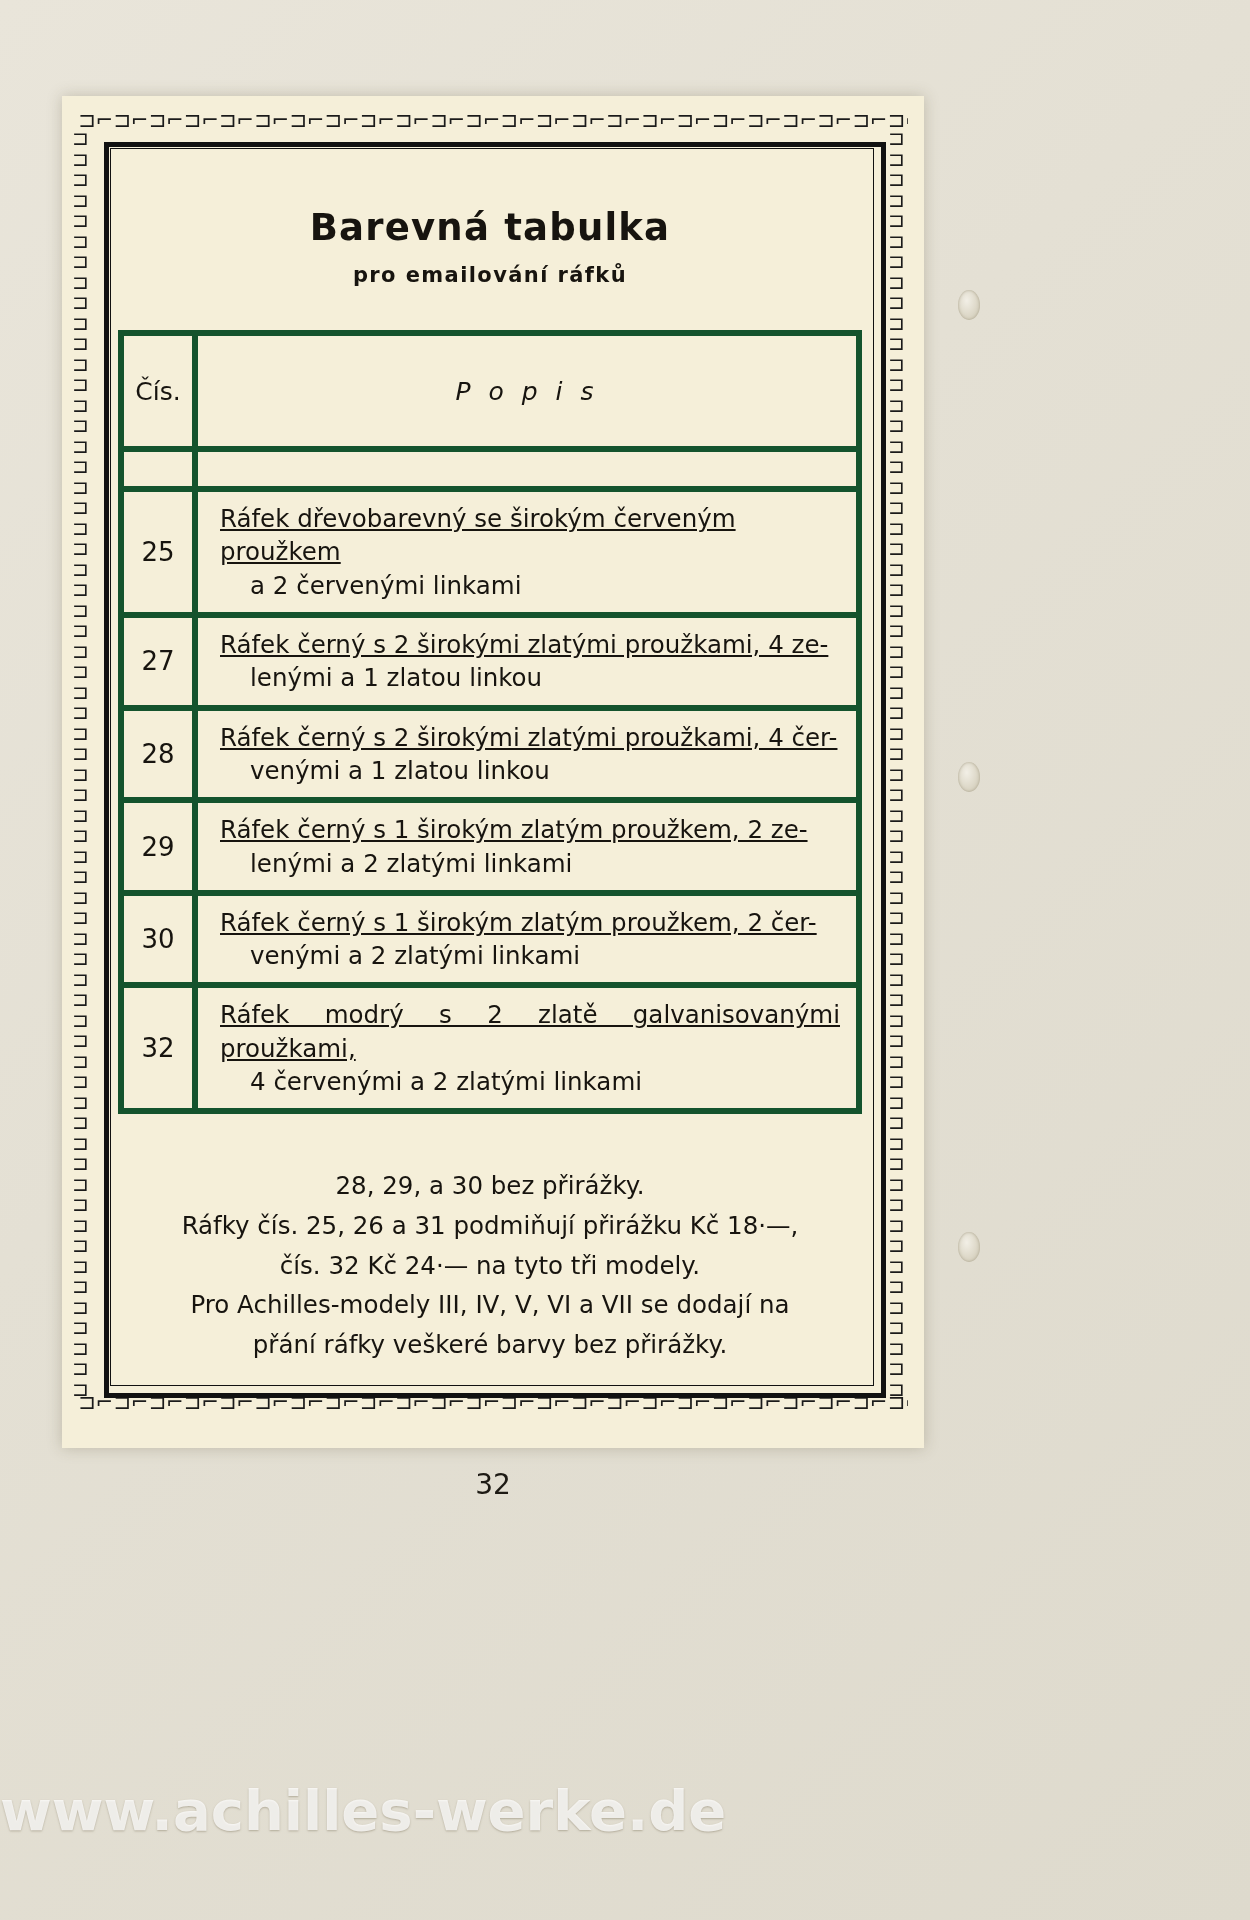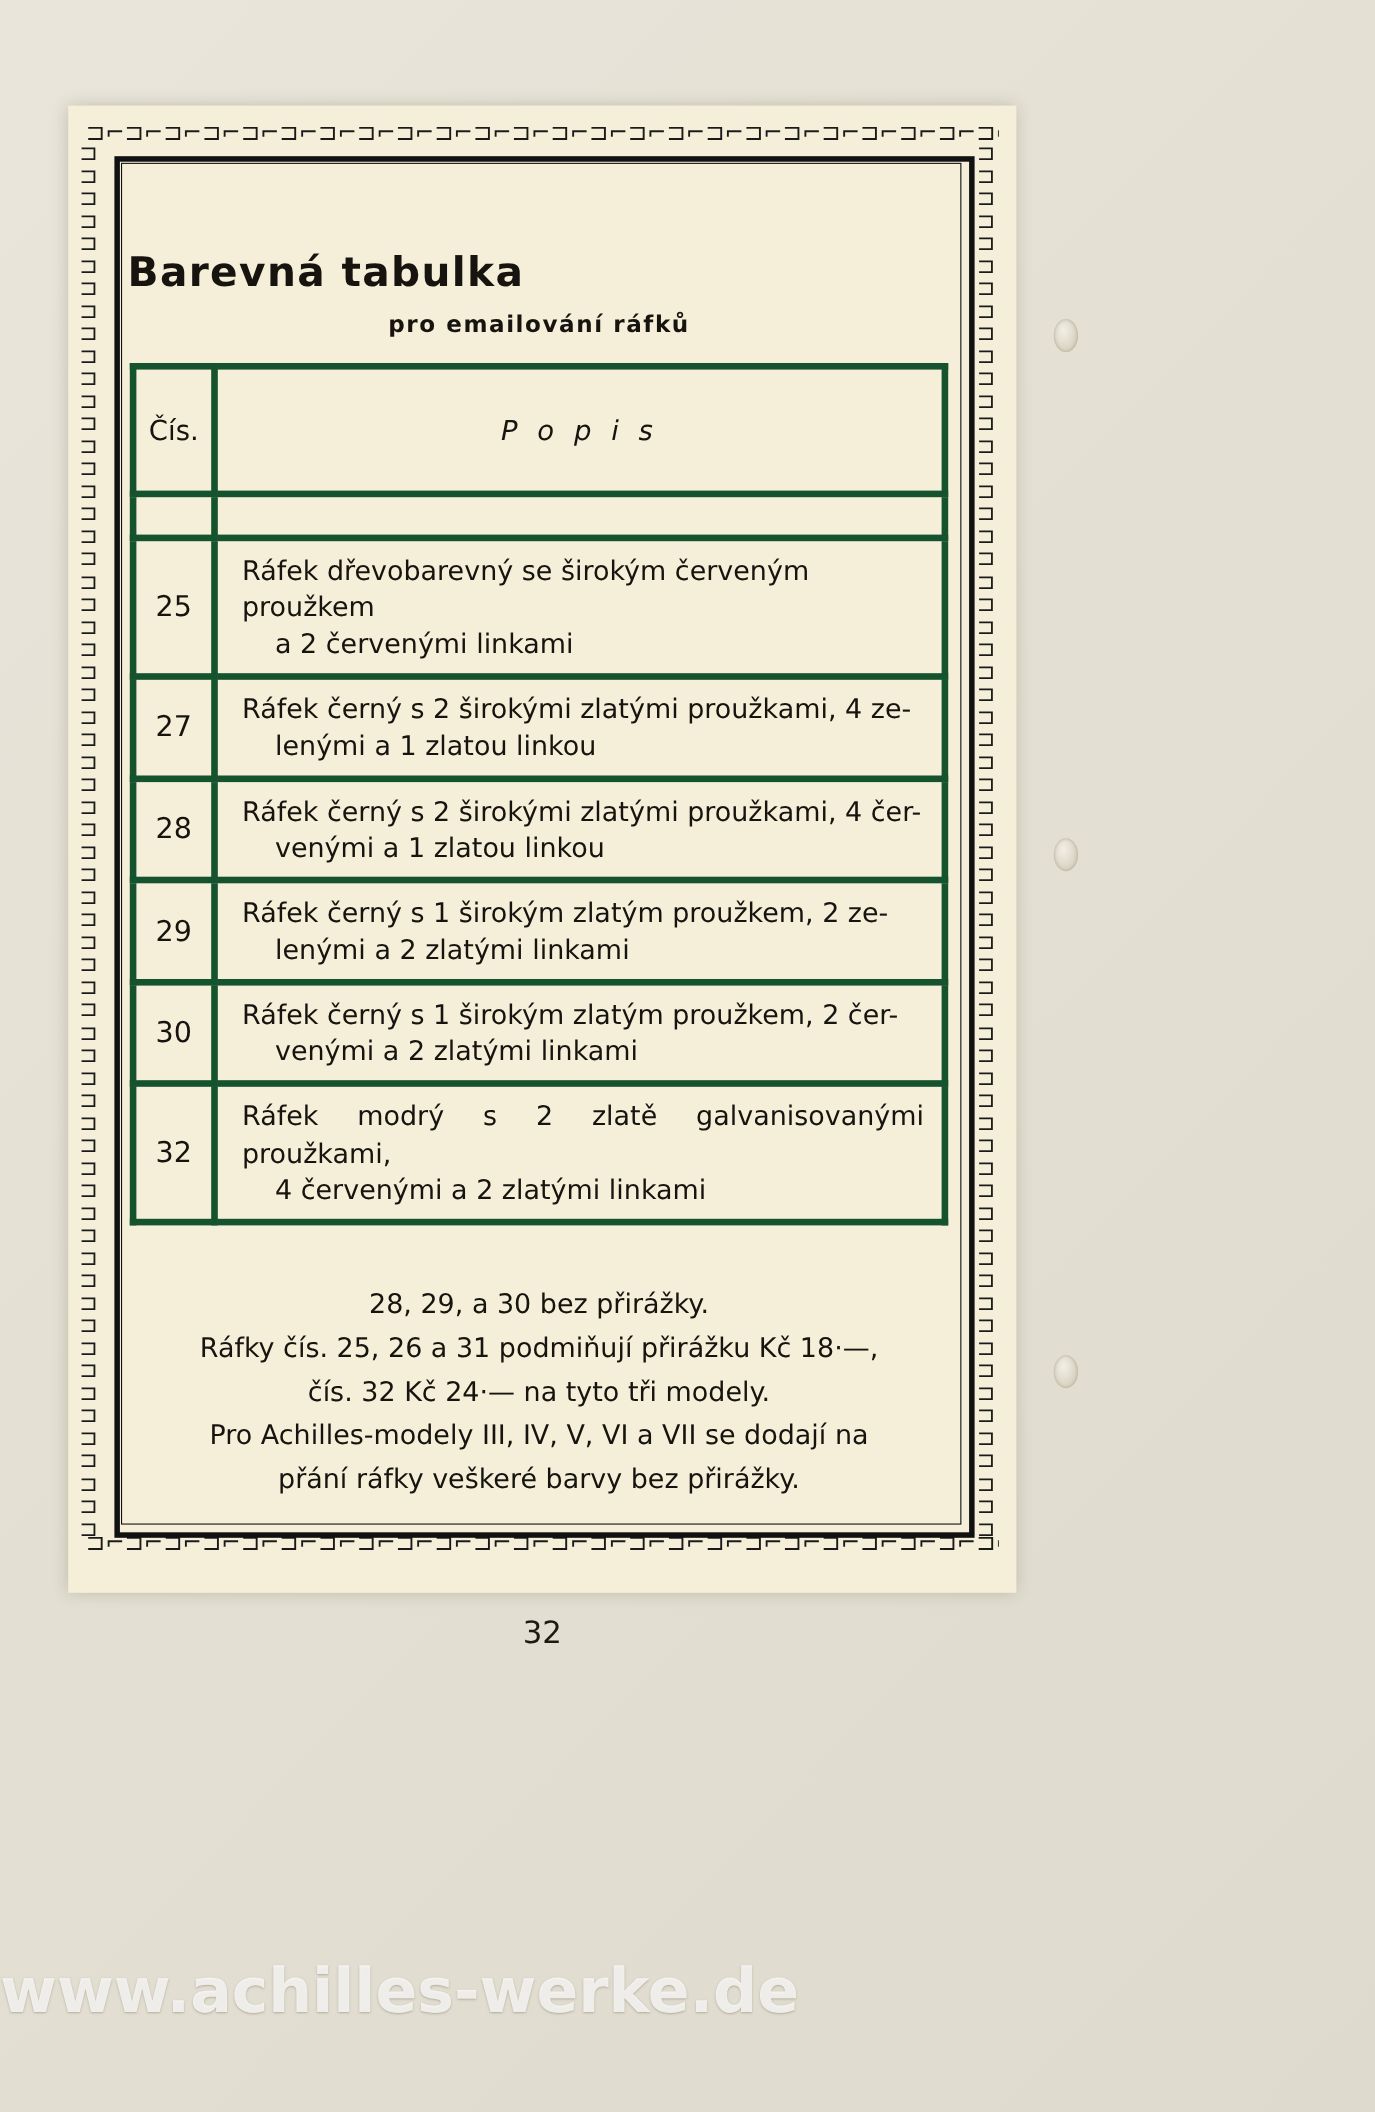--- a/index.html
+++ b/index.html
@@ -77,26 +77,27 @@
   
   .content {
     position: absolute;
     left: 116px;
     top: 152px;
     width: 748px;
     height: 1224px;
   }
 
   .title {
+    text-align: center;
     font-family: "DejaVu Sans", sans-serif;
     font-weight: bold;
     font-size: 37px;
     letter-spacing: 1.2px;
     color: #17140f;
-    margin-top: 74px;
+    margin-top: 54px;
   }
   .subtitle {
     text-align: center;
     font-family: "DejaVu Sans", sans-serif;
     font-weight: bold;
     font-size: 21px;
     letter-spacing: 1.4px;
     color: #17140f;
     margin-top: 14px;
   }
@@ -151,20 +152,21 @@
     text-align: justify;
     text-justify: inter-word;
   }
   .desc-cell .l2 {
     display: block;
     padding-left: 30px;
     text-align: left;
   }
   .desc-cell .l1 {
     display: block;
+    text-decoration: underline;
   }
   .row-first .desc-cell .l1 { text-align: left; }
 
   
   .notes {
     position: absolute;
     left: 10px;
     top: 1016px;
     width: 728px;
     text-align: center;

